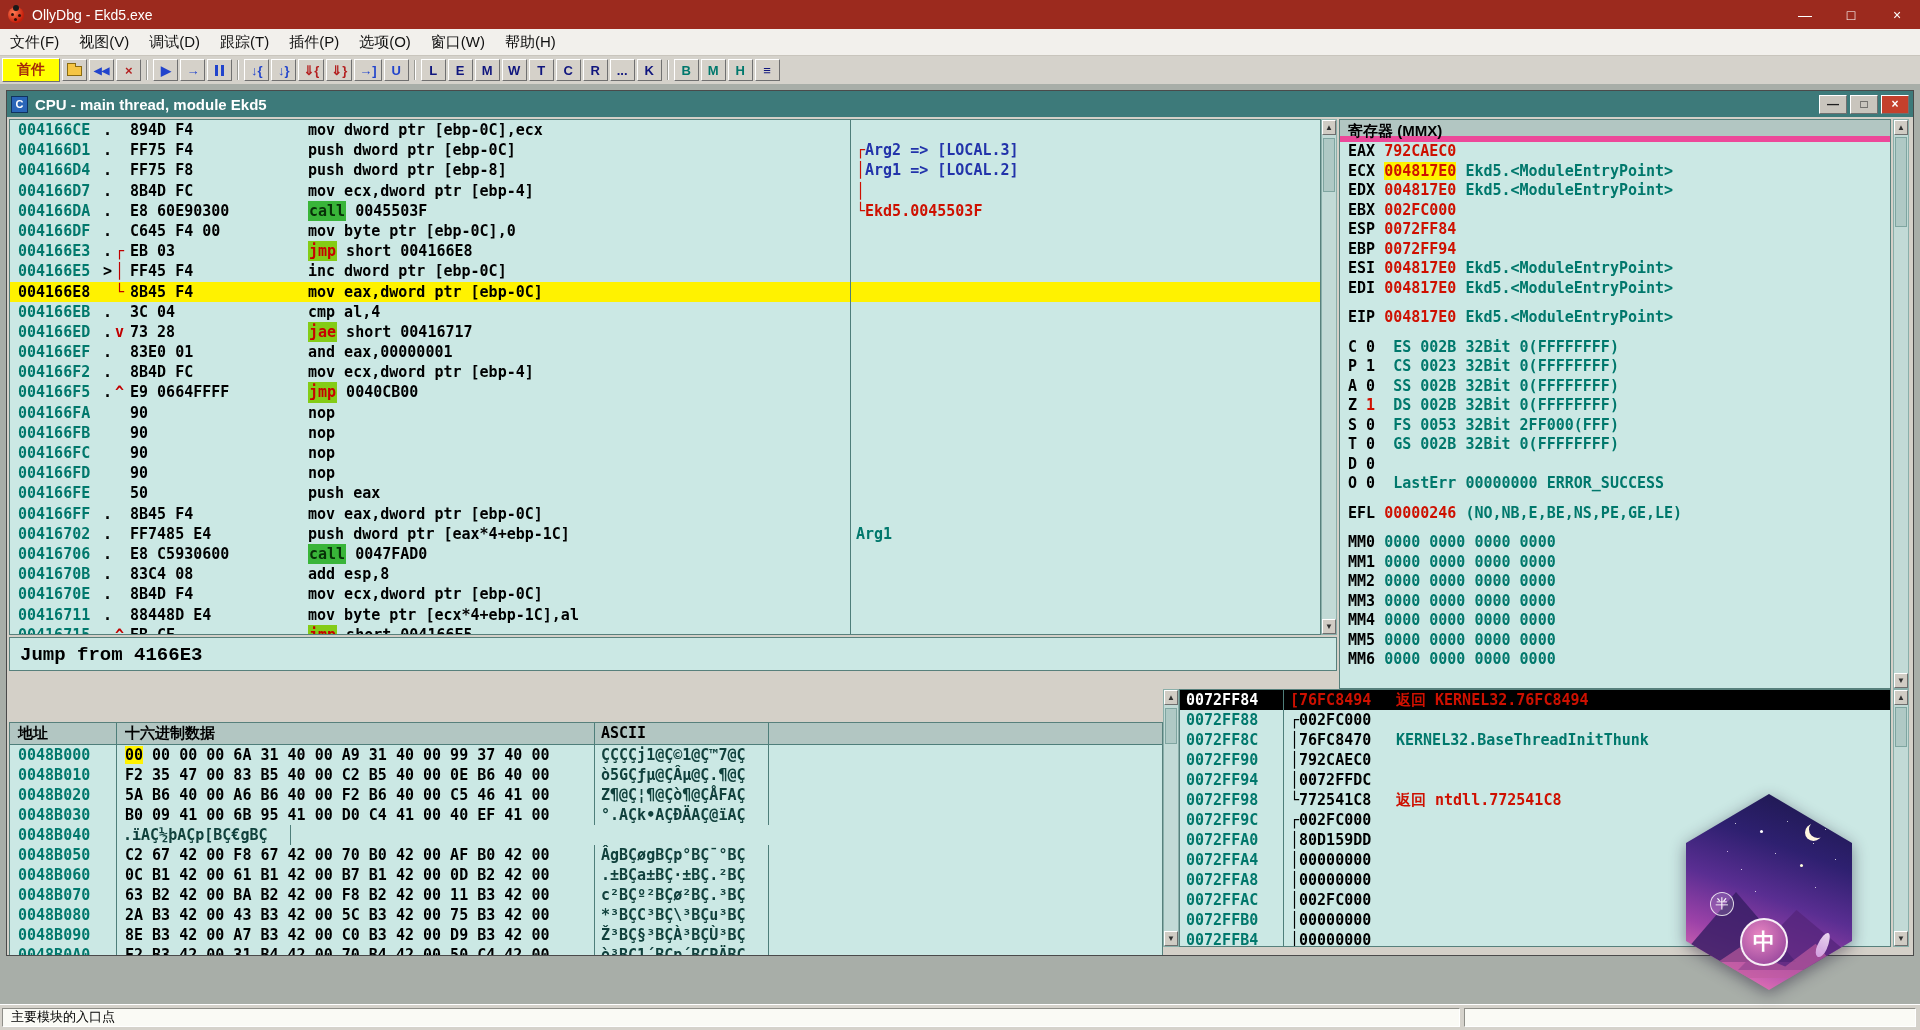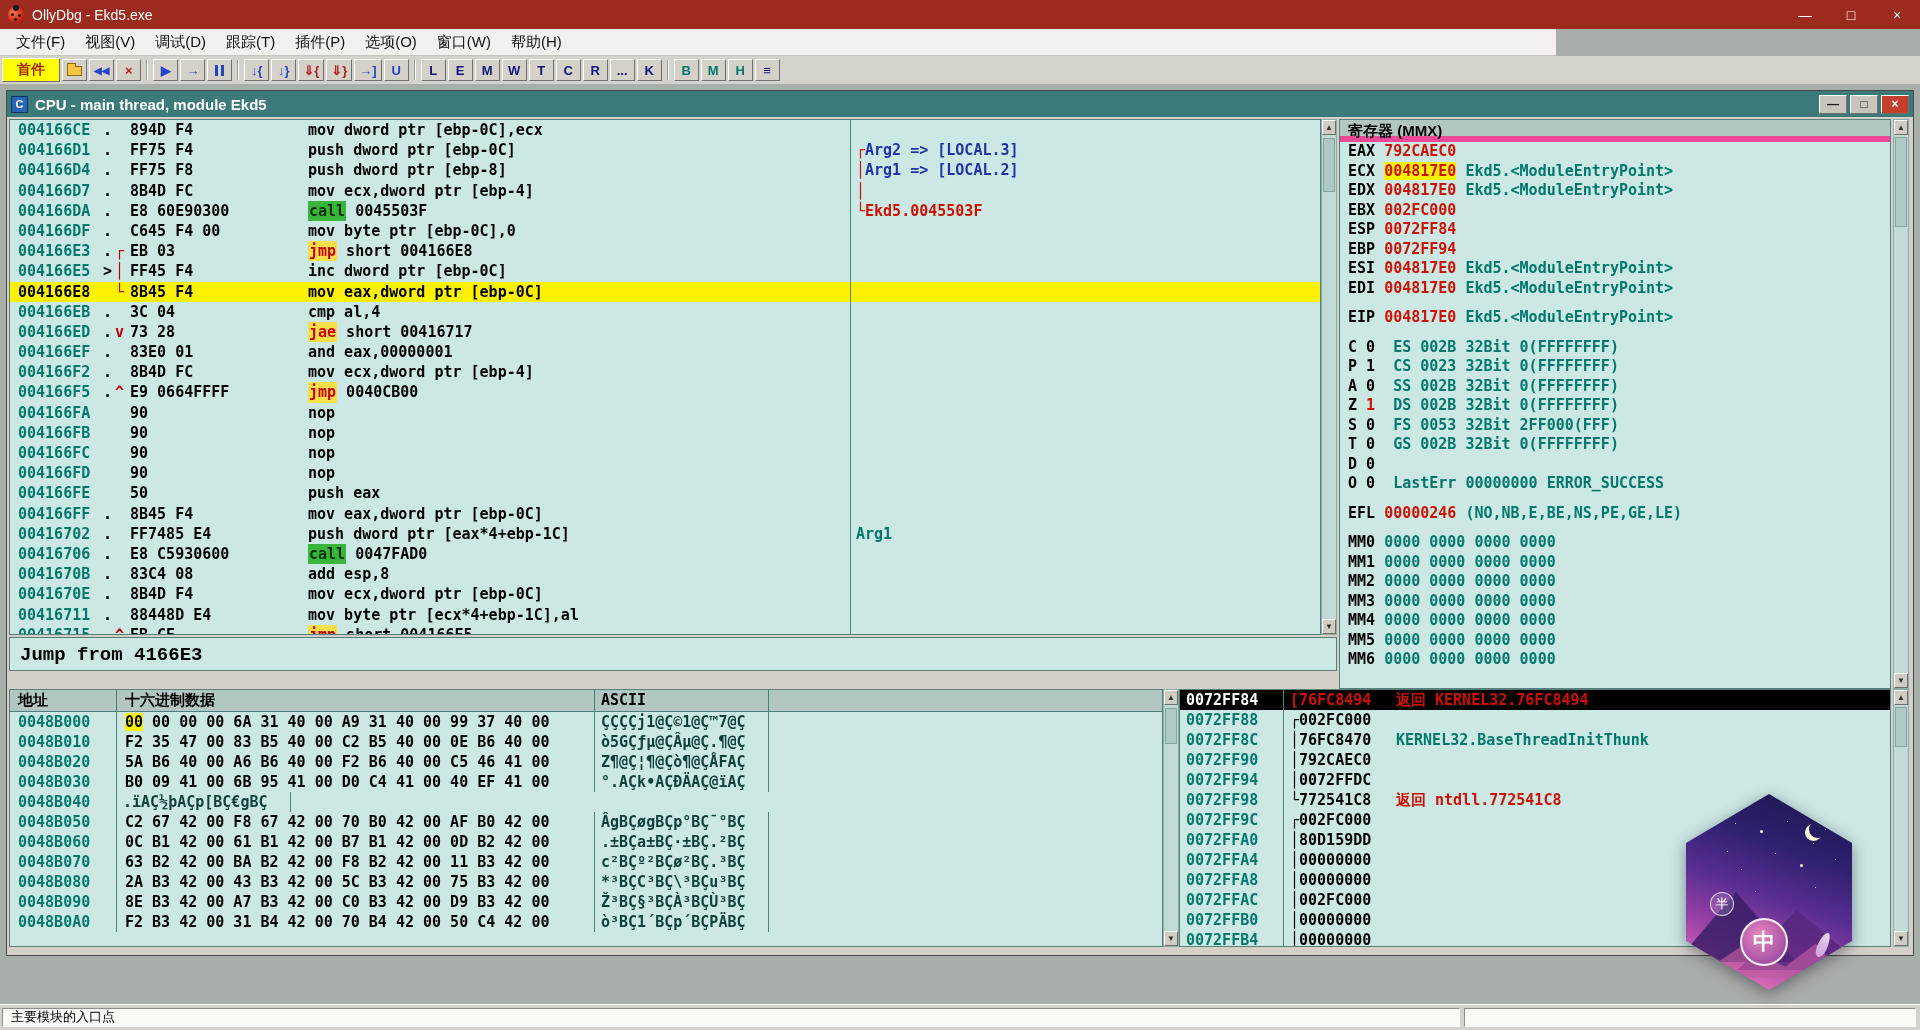--- a/index.html
+++ b/index.html
@@ -17,21 +17,21 @@
   
   .titlebar{position:absolute;left:0;top:0;width:1920px;height:29px;background:#9C2A1E;color:#fff;display:flex;align-items:center}
   .bug{width:16px;height:16px;margin-left:8px;border-radius:50%;background:radial-gradient(circle at 35% 35%,#FF7A52,#C41E0A 70%);position:relative;flex:none}
   .bug::before{content:"";position:absolute;left:5px;top:-2px;width:6px;height:6px;border-radius:50%;background:#1A1A1A}
   .bug::after{content:"";position:absolute;left:3px;top:6px;width:3px;height:3px;border-radius:50%;background:#301008;box-shadow:7px 1px 0 #301008,3px 5px 0 #301008}
   .titlebar .title{margin-left:8px;font-size:14px}
   .win-controls{margin-left:auto;display:flex;height:100%}
   .win-controls span{width:46px;height:100%;display:flex;align-items:center;justify-content:center;font-size:14px}
 
   
-  .menubar{position:absolute;left:0;top:29px;width:1556px;height:27px;background:#F2F0EC;border-bottom:1px solid #C9C5BD;display:flex;align-items:center;padding-left:6px}
+  .menubar{position:absolute;left:0;top:29px;width:1920px;height:27px;background:#F2F0EC;border-bottom:1px solid #C9C5BD;display:flex;align-items:center;}
   .menu-item{padding:4px 10px;font-size:15px;color:#101010}
 
   
   .toolbar{position:absolute;left:0;top:56px;width:1920px;height:28px;background:#D5D2CB;display:flex;align-items:center;padding-left:2px;gap:2px}
   .tbtn{height:22px;min-width:25px;padding:0 4px;background:#D5D1C9;border:1px solid;border-color:#FFF #707070 #707070 #FFF;font-family:"Liberation Sans",sans-serif;font-weight:bold;font-size:13px;display:flex;align-items:center;justify-content:center;color:#10167E}
   .plugin-btn{height:24px;padding:0 14px;background:#FFFF00;border:1px solid;border-color:#FFF #707070 #707070 #FFF;color:#A52A0A;font-weight:bold;font-size:14px;display:flex;align-items:center}
   .tsep{width:2px;height:20px;border-left:1px solid #9A9A94;border-right:1px solid #FFF;margin:0 3px}
   .grp{display:flex;gap:2px}
   .folder{width:15px;height:10px;background:#F5C544;border:1px solid #8A6A10;position:relative;margin-top:2px}
   .folder::before{content:"";position:absolute;top:-4px;left:-1px;width:7px;height:3px;background:#F5C544;border:1px solid #8A6A10;border-bottom:none}
@@ -50,35 +50,35 @@
   .cpu-controls .cbtn{width:28px;height:19px;background:#C9C5BD;border:1px solid;border-color:#FFF #707070 #707070 #FFF;display:flex;align-items:center;justify-content:center;font-size:12px;color:#202020}
   .cpu-controls .cbtn.close{background:#C4402C;color:#FFF}
   .cpu-body{position:relative;width:100%;height:838px;background:#D4D0C8;overflow:hidden}
 
   .pane{position:absolute;background:#CBE8E4;border:1px solid #57807C;overflow:hidden}
   .pane-head{height:22px;line-height:21px;background:#B2C6C2;border-bottom:6px solid #ec4899;padding-left:8px;font-weight:bold;font-size:15px;color:#000}
 
   #disasm{left:2px;top:2px;width:1312px;height:516px}
   #info{left:2px;top:520px;width:1328px;height:34px;background:#CBE8E4;border:1px solid #57807C;padding:6px 0 0 10px;color:#000}
   #regs{left:1332px;top:2px;width:552px;height:570px}
-  #dump{left:2px;top:572px;width:1154px;height:258px}
+  #dump{left:2px;top:605px;width:1154px;height:258px}
   #stack{left:1172px;top:572px;width:712px;height:258px}
 
   
   .drow{display:flex;height:20.2px;line-height:20.2px;white-space:pre;font-family:"DejaVu Sans Mono",monospace;font-weight:bold;font-size:15px}
   .col-a{width:90px;padding-left:8px;color:#00786C;flex:none}
   .col-m{width:15px;text-align:center;color:#000;flex:none}
   .col-j{width:15px;color:#C00000;flex:none}
   .col-b{width:178px;color:#000;flex:none}
   .col-i{width:542px;color:#000;flex:none}
   .col-c{flex:1;border-left:1px solid #4E7E7A;padding-left:5px}
   .drow.cur{background:#FFF200}
   .drow.cur .col-a{color:#000}
   .mn{display:inline-block;padding:0 1px}
-  .mn-jmp{background:#fde047;color:#C80000}
+  .mn-jmp{background:#84cc16;color:#C80000}
   .mn-call{background:#39B539;color:#083008}
 
   
   .rline{height:19.5px;line-height:19.5px;white-space:pre;padding-left:8px;font-family:"DejaVu Sans Mono",monospace;font-weight:bold;font-size:15px}
   .rgap{height:10px}
 
   
   .mrow,.dump-head-row{display:flex;height:20px;line-height:20px;white-space:pre;font-family:"DejaVu Sans Mono",monospace;font-weight:bold;font-size:15px}
   .dump-head-row{height:22px;line-height:21px;background:#B2C6C2;border-bottom:1px solid #4E7E7A}
   .ma{width:107px;padding-left:8px;color:#00786C;border-right:1px solid #4E7E7A;flex:none}

